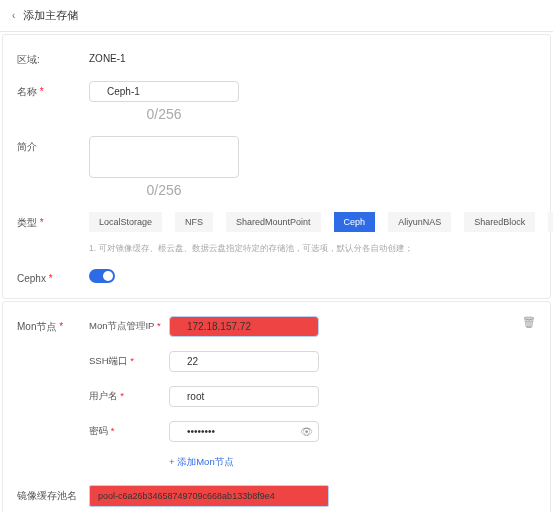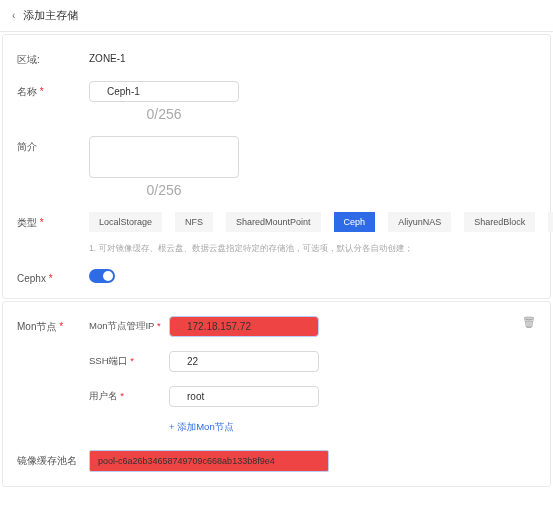--- a/index.html
+++ b/index.html
@@ -95,20 +95,27 @@
         <span class="trash">🗑</span>
       </div>
       <div class="subrow">
         <div class="sublabel req">SSH端口</div>
         <input class="text short" value="22" style="">
       </div>
       <div class="subrow">
         <div class="sublabel req">用户名</div>
         <input class="text short" value="root" style="">
       </div>
+      <div class="subrow">
+        <div class="sublabel req">密码</div>
+        <div class="pw-wrap">
+          <input class="text med" type="text" value="••••••••" style="">
+          <span class="eye">👁</span>
+        </div>
+      </div>
       <div class="addlink">+ 添加Mon节点</div>
     </div>
   </div>
 
   <div class="row" style="margin-top:16px">
     <div class="label">镜像缓存池名</div>
     <div class="val">
         <div class="poolbox">pool-c6a26b34658749709c668ab133b8f9e4</div>
       </div>
   </div>

